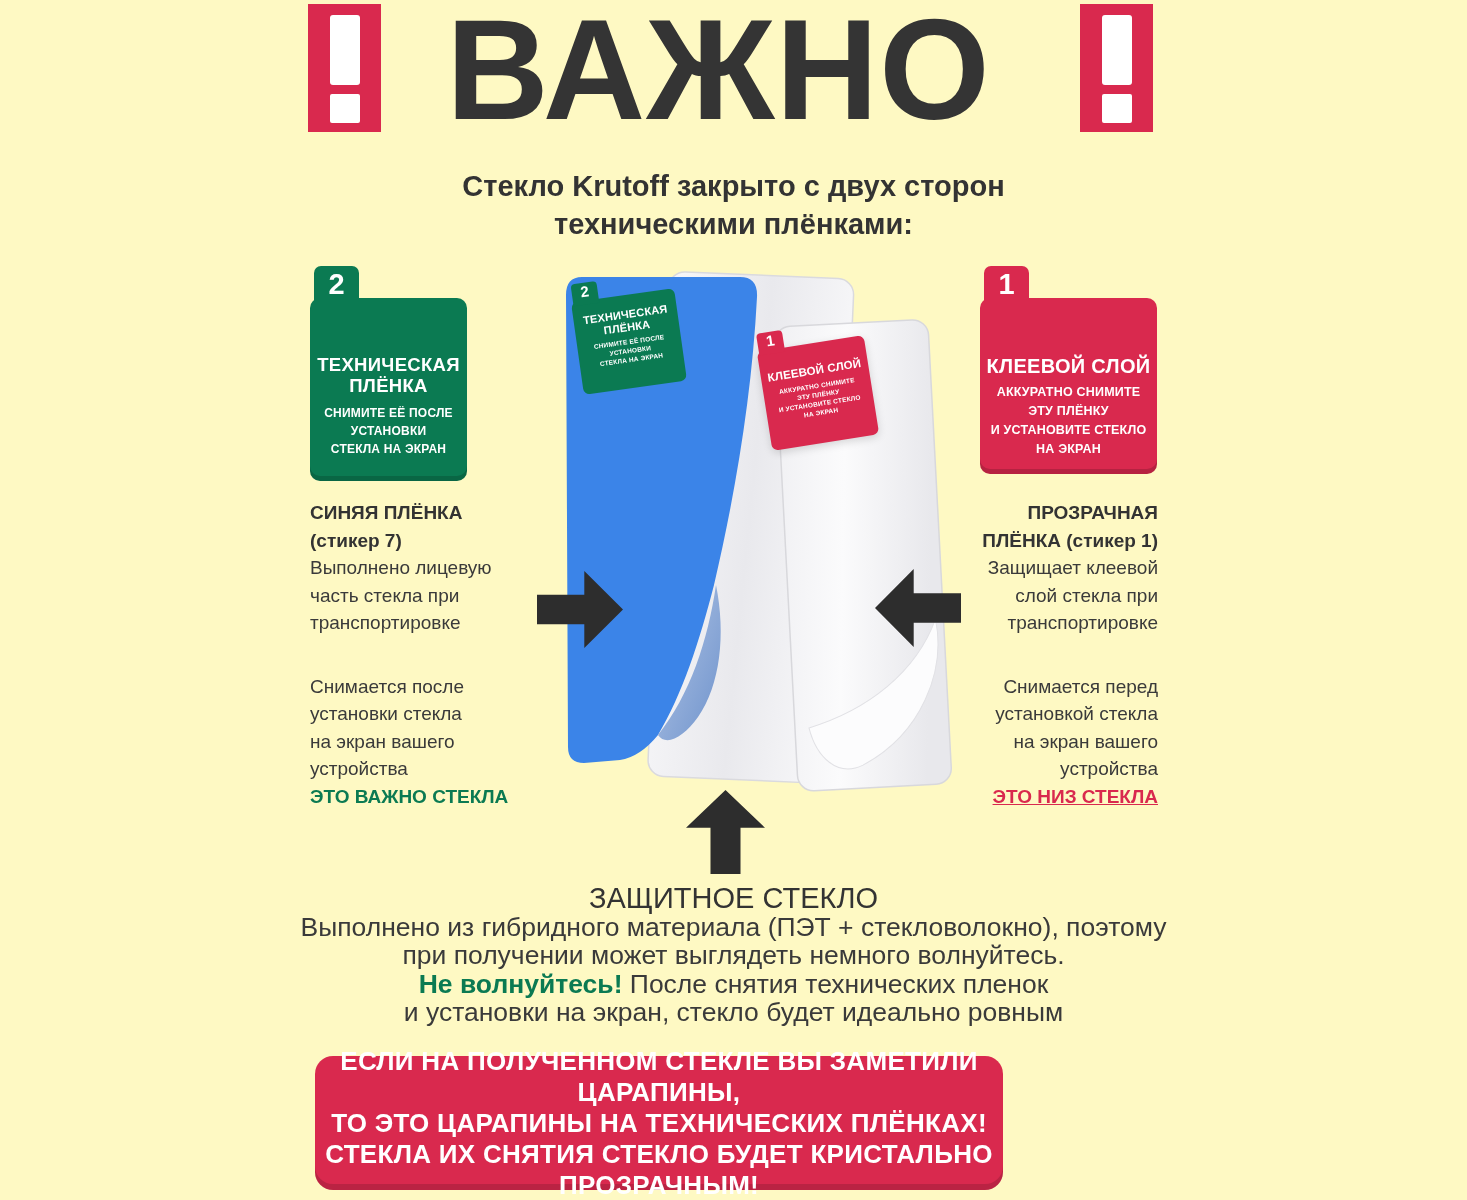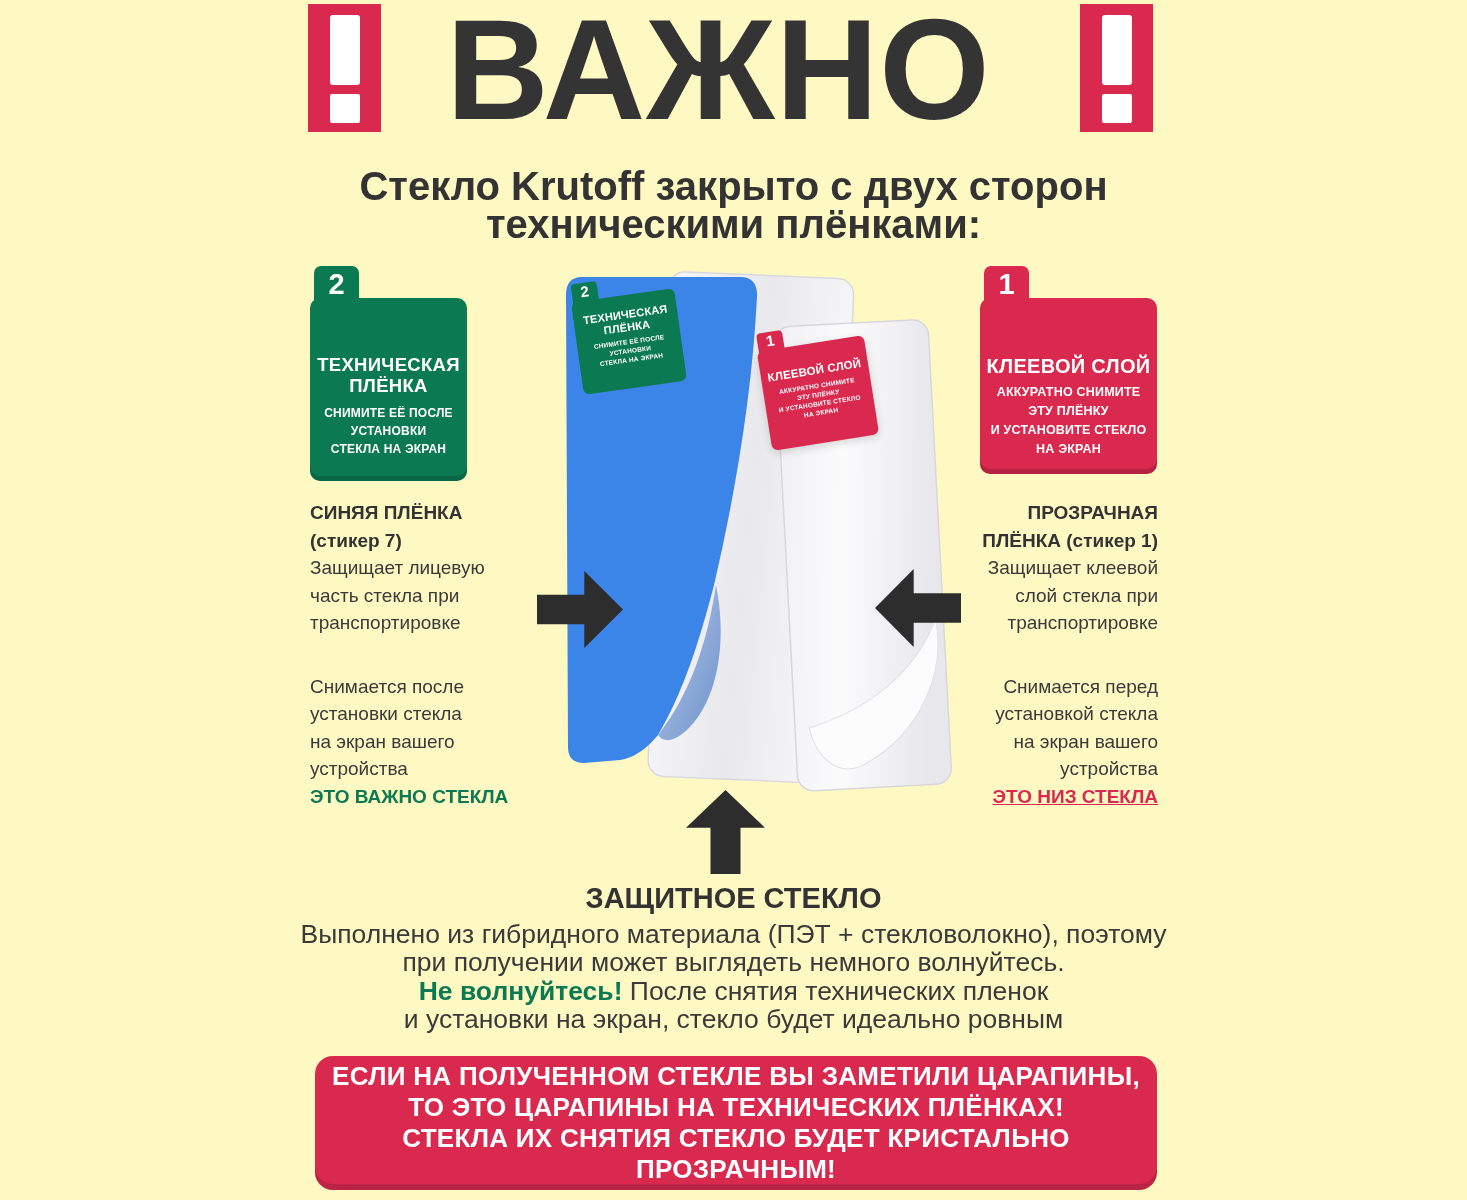--- a/index.html
+++ b/index.html
@@ -12,21 +12,21 @@
     display:flex;flex-direction:column;align-items:center;justify-content:flex-start;padding-top:11px;box-sizing:border-box;}
   .excl-block.left{left:308px}
   .excl-block.right{left:1080px}
   .excl-bar{width:30px;height:70px;background:#fff;border-radius:3px;}
   .excl-dot{width:30px;height:29px;background:#fff;border-radius:2px;margin-top:9px;}
   .header-title{position:absolute;left:357px;width:723px;top:0;height:140px;
     display:flex;align-items:center;justify-content:center;
     font-size:142px;font-weight:700;letter-spacing:1px;color:#343434;
     transform:scaleY(1.01);}
   .subtitle{position:absolute;left:0;right:0;top:167px;text-align:center;
-    font-size:40px;font-weight:700;color:#333;line-height:38px;}
+    font-size:29px;font-weight:700;color:#333;line-height:38px;}
   
   .card{position:absolute;border-radius:10px;color:#fff;text-align:center;box-sizing:border-box;
     box-shadow:inset 0 -5px 0 rgba(0,0,0,0.16);}
   .card .tab{position:absolute;top:-32px;left:4px;width:45px;height:38px;border-radius:7px 7px 0 0;
     font-size:29px;font-weight:700;display:flex;align-items:flex-start;justify-content:center;padding-top:2px;box-sizing:border-box;}
   .card.green{left:310px;top:298px;width:157px;height:183px;background:#0b7a52;padding-top:56px;}
   .card.green .tab{background:#0b7a52;}
   .card.red{left:980px;top:298px;width:177px;height:176px;background:#d9294e;padding-top:58px;}
   .card.red .tab{background:#d9294e;}
   .card-title{font-size:18.5px;font-weight:700;line-height:21px;letter-spacing:0.3px;}
@@ -57,23 +57,23 @@
   
   .side{position:absolute;top:499px;width:240px;font-size:19px;line-height:27.5px;color:#3a3a3a;z-index:6;}
   .side .bold{font-weight:700;color:#333;}
   .side .p2{margin-top:36px;}
   .left-side{left:310px;text-align:left;}
   .right-side{left:918px;text-align:right;}
   .hl-green{font-weight:700;color:#0b7a52;}
   .hl-red{font-weight:700;color:#d9294e;text-decoration:underline;}
   
   .glass-section{position:absolute;left:0;right:0;top:884px;text-align:center;font-size:26.5px;line-height:28.5px;color:#3a3a3a;}
-  .glass-section .heading{font-size:29px;font-weight:700;color:#333;margin-bottom:7px;}
-  
-  .banner{position:absolute;left:315px;top:1056px;width:842px;height:134px;background:#d9294e;border-radius:18px;
+  .glass-section .heading{font-size:29px;font-weight:400;color:#333;}
+  
+  .banner{position:absolute;left:315px;top:1056px;width:688px;height:134px;background:#d9294e;border-radius:18px;
     box-shadow:inset 0 -6px 0 rgba(0,0,0,0.14);
     display:flex;flex-direction:column;align-items:center;justify-content:center;
     color:#fff;font-weight:700;font-size:26px;line-height:31px;letter-spacing:0.3px;text-align:center;}
 </style>
 </head>
 <body>
 
 <div class="canvas">
 
   <div class="excl-block left">
@@ -170,21 +170,21 @@
     </div>
   </div>
 
   <div class="arrow to-right"></div>
   <div class="arrow to-left"></div>
   <div class="arrow to-up"></div>
 
   <div class="side left-side">
     <div class="bold">СИНЯЯ ПЛЁНКА</div>
     <div class="bold">(стикер 7)</div>
-    <div>Защищает лицевую</div>
+    <div>Выполнено лицевую</div>
     <div>часть стекла при</div>
     <div>транспортировке</div>
     <div class="p2">Снимается после</div>
     <div>установки стекла</div>
     <div>на экран вашего</div>
     <div>устройства</div>
     <div class="hl-green">ЭТО ВАЖНО СТЕКЛА</div>
   </div>
 
   <div class="side right-side">

